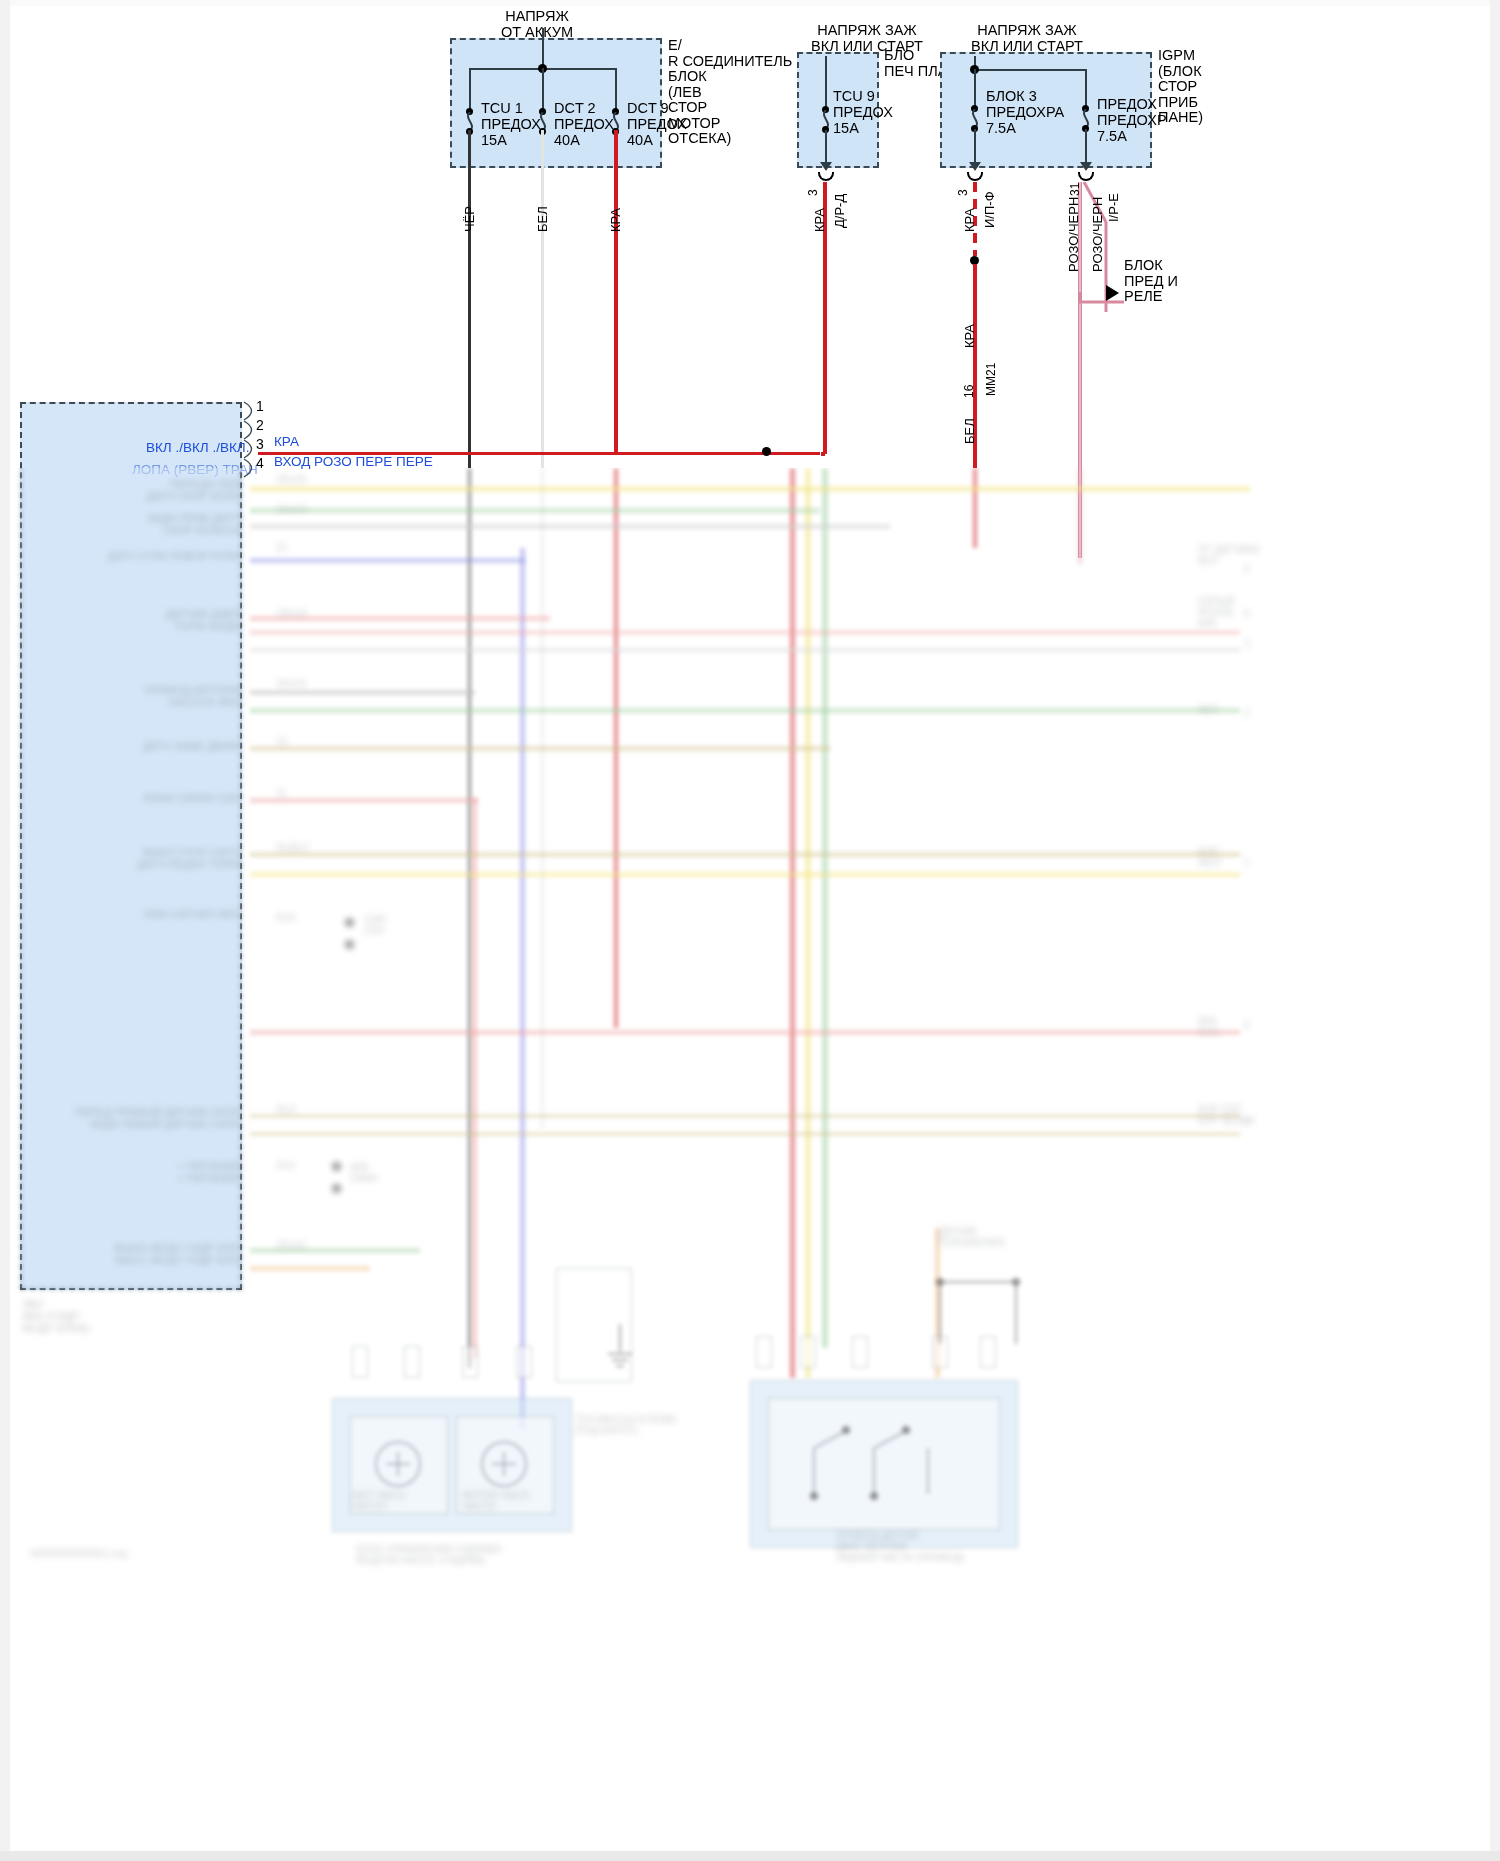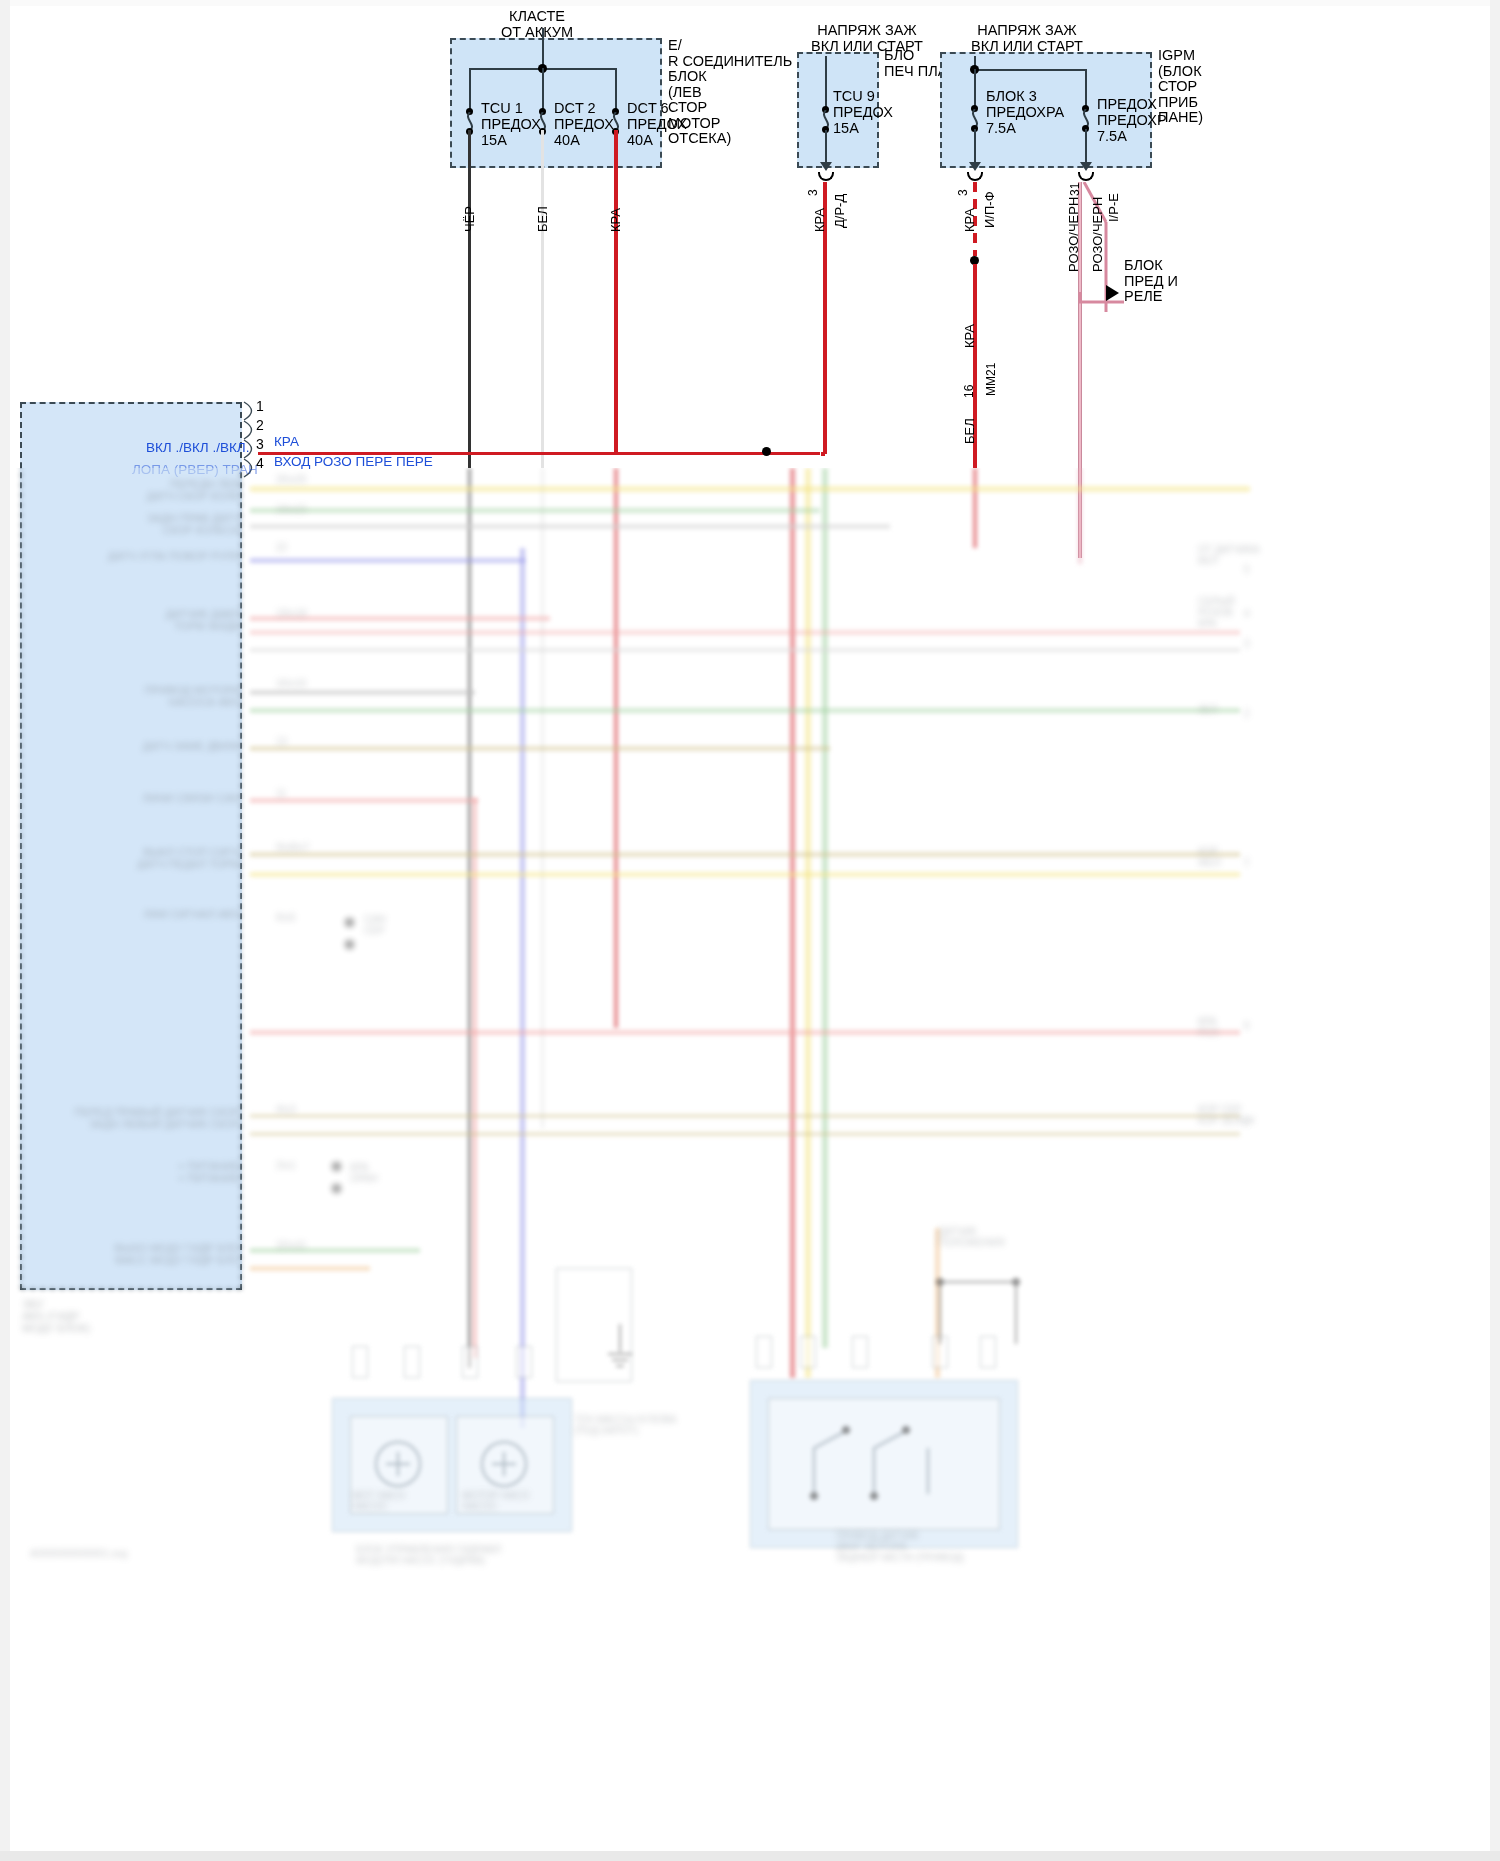--- a/index.html
+++ b/index.html
@@ -127,21 +127,21 @@
 </head>
 <body>
 
 <div id="root">
 
   <div class="framet"></div>
   <div class="framel"></div>
   <div class="framer"></div>
   <div class="frameb"></div>
 
-  <div class="srclabel" style="left:452px;top:8px;width:170px;">КЛАСТЕ
+  <div class="srclabel" style="left:452px;top:8px;width:170px;">НАПРЯЖ
 ОТ АККУМ</div>
 
   <div class="fuseblock" style="left:450px;top:38px;width:212px;height:130px;"></div>
 
   <div class="vwire w-dark" style="left:542px;top:28px;height:42px;"></div>
   <div class="hwire w-dark" style="left:469px;top:68px;width:148px;"></div>
   <div class="dot" style="left:538px;top:64px;"></div>
 
   <div class="vwire w-dark" style="left:469px;top:68px;height:42px;"></div>
   <div class="dot-sm" style="left:466px;top:108px;"></div>
@@ -162,21 +162,21 @@
   <div class="fusename" style="left:554px;top:100px;">DCT 2</div>
   <div class="fusename" style="left:554px;top:116px;">ПРЕДОХ</div>
   <div class="fusename" style="left:554px;top:132px;">40А</div>
 
   <div class="vwire w-dark" style="left:615px;top:68px;height:42px;"></div>
   <div class="dot-sm" style="left:612px;top:108px;"></div>
   <svg class="fuse-sq" style="left:609px;top:112px;" viewBox="0 0 14 30">
     <path d="M7 0 C 0 7, 14 12, 7 19 L7 30" stroke="#2f3d46" stroke-width="2" fill="none"></path>
   </svg>
   <div class="dot-sm" style="left:612px;top:128px;"></div>
-  <div class="fusename" style="left:627px;top:100px;">DCT 6</div>
+  <div class="fusename" style="left:627px;top:100px;">DCT 9</div>
   <div class="fusename" style="left:627px;top:116px;">ПРЕДОХ</div>
   <div class="fusename" style="left:627px;top:132px;">40А</div>
 
   <div class="blocklabel" style="left:668px;top:38px;width:130px;">E/
 R СОЕДИНИТЕЛЬ
 БЛОК
 (ЛЕВ
 СТОР
 МОТОР
 ОТСЕКА)</div>

